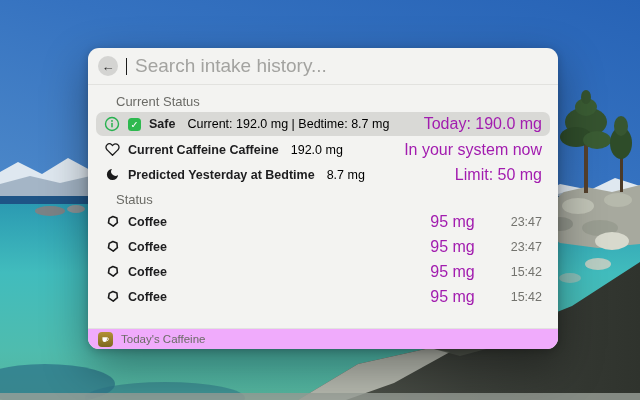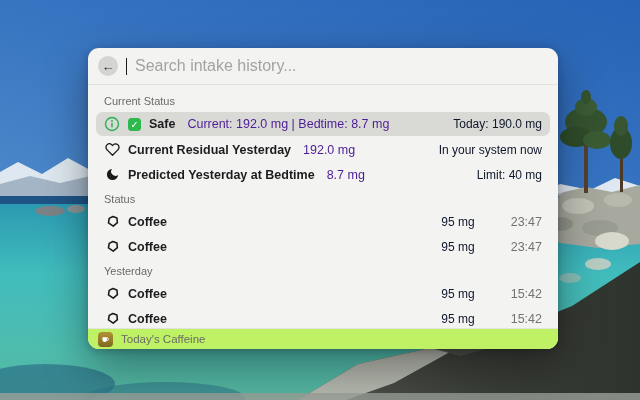--- a/index.html
+++ b/index.html
@@ -23,49 +23,49 @@
   }
   .back-btn {
     width:20px; height:20px; border-radius:50%; background:#d4d4d2;
     display:flex; align-items:center; justify-content:center;
     font-size:13px; color:#2c2c2c; cursor:pointer; flex:0 0 20px; line-height:1;
   }
   .caret { width:1px; height:17px; background:#1b1b1b; flex:0 0 1px; }
   .search-input {
     flex:1; border:none; outline:none; background:transparent;
     font-family:"Liberation Sans","DejaVu Sans",sans-serif;
-    font-size:16px; color:#c2410c;
+    font-size:19px; color:#c2410c;
   }
   .search-input::placeholder { color:#a3a3a0; opacity:1; }
 
   .list { flex:1 1 auto; padding:5px 8px 0; overflow:hidden; }
   .section-label {
-    font-size:11px; color:#6b6b66; margin:8px 8px 5px; line-height:11px;
+    font-size:13px; color:#6b6b66; margin:8px 20px 5px; line-height:11px;
   }
   .section-label.first { margin-top:6px; }
   .row {
     height:23px; display:flex; align-items:center; gap:8px;
     padding:0 8px; border-radius:7px; margin-bottom:2px;
   }
   .row.highlight { background:#d9d9d6; height:24px; }
   .row .icon { width:16px; height:16px; flex:0 0 16px; display:flex; align-items:center; justify-content:center; }
   .row-title { font-size:12.5px; font-weight:700; color:#1d1d1f; white-space:nowrap; }
-  .row-sub   { font-size:12.5px; color:#4c1d95; white-space:nowrap; margin-left:4px; }
-  .row-right { margin-left:auto; font-size:12px; color:#0f172a; white-space:nowrap; }
+  .row-sub   { font-size:12.5px; color:#000000; white-space:nowrap; margin-left:4px; }
+  .row-right { margin-left:auto; font-size:16px; color:#a21caf; white-space:nowrap; }
   .row-time  { font-size:12.5px; color:#73736e; white-space:nowrap; margin-left:28px; }
 
   .check-badge {
     width:13px; height:13px; border-radius:3.5px; background:#2eb94f;
     color:#fff; font-size:9.5px; font-weight:700;
     display:flex; align-items:center; justify-content:center; flex:0 0 13px;
   }
 
   .footer {
     flex:0 0 21px; border-top:1px solid #e2e2df; display:flex; align-items:center;
-    gap:8px; padding:0 10px; background:#bef264;
+    gap:8px; padding:0 10px; background:#f0abfc;
   }
   .app-icon {
     width:15px; height:15px; border-radius:4px;
     background:linear-gradient(180deg,#b29135,#7e681f);
     display:flex; align-items:center; justify-content:center; flex:0 0 15px;
   }
   .footer-label { font-size:11.5px; color:#6b6b66; }
 </style>
 </head>
 <body>
@@ -163,34 +163,34 @@
       <span class="row-sub">Current: 192.0 mg | Bedtime: 8.7 mg</span>
       <span class="row-right">Today: 190.0 mg</span>
     </div>
 
     <div class="row">
       <span class="icon">
         <svg width="15" height="15" viewBox="0 0 24 24">
           <path d="M20.84 4.61a5.5 5.5 0 0 0-7.78 0L12 5.67l-1.06-1.06a5.5 5.5 0 0 0-7.78 7.78l1.06 1.06L12 21.23l7.78-7.78 1.06-1.06a5.5 5.5 0 0 0 0-7.78z" fill="none" stroke="#1b1b1b" stroke-width="2.1" stroke-linejoin="round"></path>
         </svg>
       </span>
-      <span class="row-title">Current Residual Yesterday</span>
+      <span class="row-title">Current Caffeine Caffeine</span>
       <span class="row-sub">192.0 mg</span>
       <span class="row-right">In your system now</span>
     </div>
 
     <div class="row">
       <span class="icon">
         <svg width="15" height="15" viewBox="0 0 24 24">
           <path d="M21 12.79A9 9 0 1 1 11.21 3 7 7 0 0 0 21 12.79z" fill="#1b1b1b"></path>
         </svg>
       </span>
       <span class="row-title">Predicted Yesterday at Bedtime</span>
       <span class="row-sub">8.7 mg</span>
-      <span class="row-right">Limit: 40 mg</span>
+      <span class="row-right">Limit: 50 mg</span>
     </div>
 
     <div class="section-label">Status</div>
 
     <div class="row">
       <span class="icon">
         <svg width="15" height="15" viewBox="0 0 16 16">
           <path d="M8.4 2.6 L12.7 4.3 L13.2 9.3 L8.8 13 L3.7 9.5 L4.5 4.7 Z" fill="none" stroke="#1b1b1b" stroke-width="1.7" stroke-linejoin="round"></path>
         </svg>
       </span>
@@ -203,21 +203,20 @@
       <span class="icon">
         <svg width="15" height="15" viewBox="0 0 16 16">
           <path d="M8.4 2.6 L12.7 4.3 L13.2 9.3 L8.8 13 L3.7 9.5 L4.5 4.7 Z" fill="none" stroke="#1b1b1b" stroke-width="1.7" stroke-linejoin="round"></path>
         </svg>
       </span>
       <span class="row-title">Coffee</span>
       <span class="row-right">95 mg</span>
       <span class="row-time">23:47</span>
     </div>
 
-    <div class="section-label">Yesterday</div>
 
     <div class="row">
       <span class="icon">
         <svg width="15" height="15" viewBox="0 0 16 16">
           <path d="M8.4 2.6 L12.7 4.3 L13.2 9.3 L8.8 13 L3.7 9.5 L4.5 4.7 Z" fill="none" stroke="#1b1b1b" stroke-width="1.7" stroke-linejoin="round"></path>
         </svg>
       </span>
       <span class="row-title">Coffee</span>
       <span class="row-right">95 mg</span>
       <span class="row-time">15:42</span>

